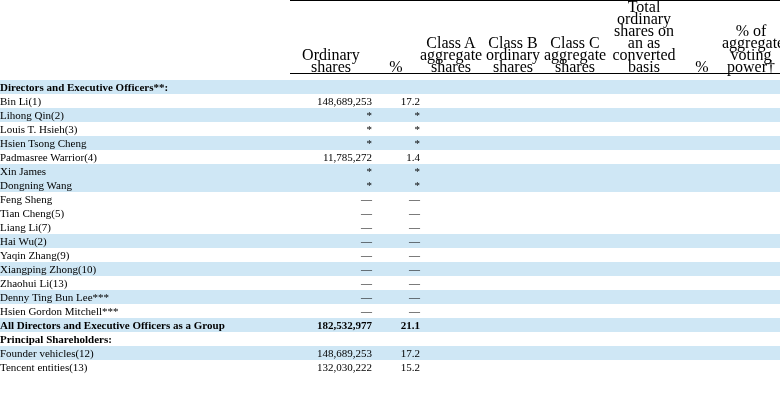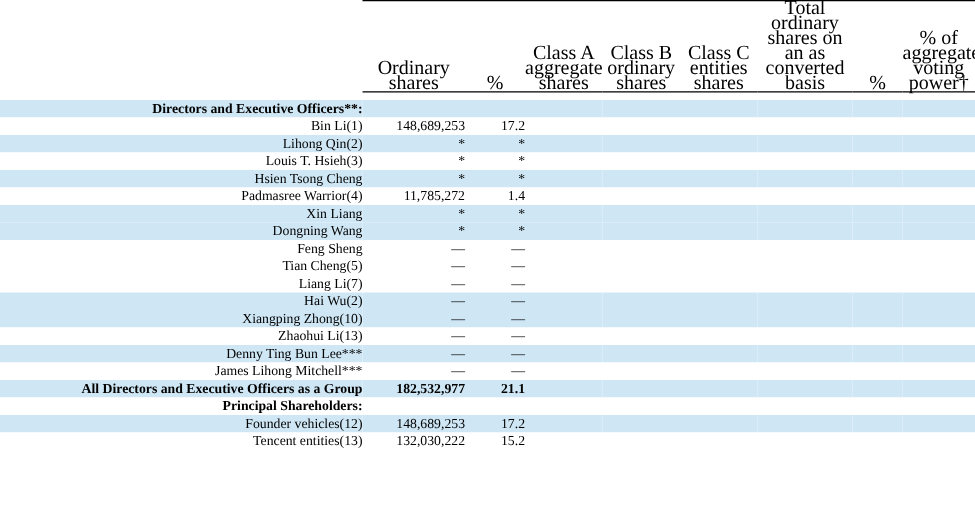--- a/index.html
+++ b/index.html
@@ -71,21 +71,21 @@
   .plain td {
     background: #ffffff;
   }
   .row td {
     height: 14px;
     font-size: 11px;
     line-height: 14px;
     white-space: nowrap;
   }
   .name {
-    text-align: right;
+    text-align: left;
     padding-left: 2px;
   }
   .num {
     text-align: right;
     padding-right: 6px;
   }
   .bold { font-weight: bold; }
 </style>
 </head>
 <body>
@@ -109,21 +109,21 @@
         <td colspan="8">
             <div class="rule-line"></div>
           </td>
       </tr>
       <tr class="hdr-row">
         <td></td>
         <td class="hdr-underline">Ordinary shares</td>
         <td class="hdr-underline">%</td>
         <td class="hdr-underline">Class A aggregate shares</td>
         <td class="hdr-underline">Class B ordinary shares</td>
-        <td class="hdr-underline">Class C entities shares</td>
+        <td class="hdr-underline">Class C aggregate shares</td>
         <td class="hdr-underline">Total ordinary shares on an as converted basis</td>
         <td class="hdr-underline">%</td>
         <td class="hdr-underline">% of aggregate voting power†</td>
       </tr>
       <tr class="spacer-row">
         <td colspan="9"></td>
       </tr>
     </thead>
     <tbody id="tbody">
         <tr class="row band bold">
@@ -186,21 +186,21 @@
           <td class="num">11,785,272</td>
           <td class="num">1.4</td>
           <td class="num"></td>
           <td class="num"></td>
           <td class="num"></td>
           <td class="num"></td>
           <td class="num"></td>
           <td class="num"></td>
         </tr>
         <tr class="row band">
-          <td class="name">Xin Liang</td>
+          <td class="name">Xin James</td>
           <td class="num">*</td>
           <td class="num">*</td>
           <td class="num"></td>
           <td class="num"></td>
           <td class="num"></td>
           <td class="num"></td>
           <td class="num"></td>
           <td class="num"></td>
         </tr>
         <tr class="row band">
@@ -251,20 +251,31 @@
           <td class="name">Hai Wu(2)</td>
           <td class="num">—</td>
           <td class="num">—</td>
           <td class="num"></td>
           <td class="num"></td>
           <td class="num"></td>
           <td class="num"></td>
           <td class="num"></td>
           <td class="num"></td>
         </tr>
+        <tr class="row plain">
+          <td class="name">Yaqin Zhang(9)</td>
+          <td class="num">—</td>
+          <td class="num">—</td>
+          <td class="num"></td>
+          <td class="num"></td>
+          <td class="num"></td>
+          <td class="num"></td>
+          <td class="num"></td>
+          <td class="num"></td>
+        </tr>
         <tr class="row band">
           <td class="name">Xiangping Zhong(10)</td>
           <td class="num">—</td>
           <td class="num">—</td>
           <td class="num"></td>
           <td class="num"></td>
           <td class="num"></td>
           <td class="num"></td>
           <td class="num"></td>
           <td class="num"></td>
@@ -285,21 +296,21 @@
           <td class="num">—</td>
           <td class="num">—</td>
           <td class="num"></td>
           <td class="num"></td>
           <td class="num"></td>
           <td class="num"></td>
           <td class="num"></td>
           <td class="num"></td>
         </tr>
         <tr class="row plain">
-          <td class="name">James Lihong Mitchell***</td>
+          <td class="name">Hsien Gordon Mitchell***</td>
           <td class="num">—</td>
           <td class="num">—</td>
           <td class="num"></td>
           <td class="num"></td>
           <td class="num"></td>
           <td class="num"></td>
           <td class="num"></td>
           <td class="num"></td>
         </tr>
         <tr class="row band bold">

